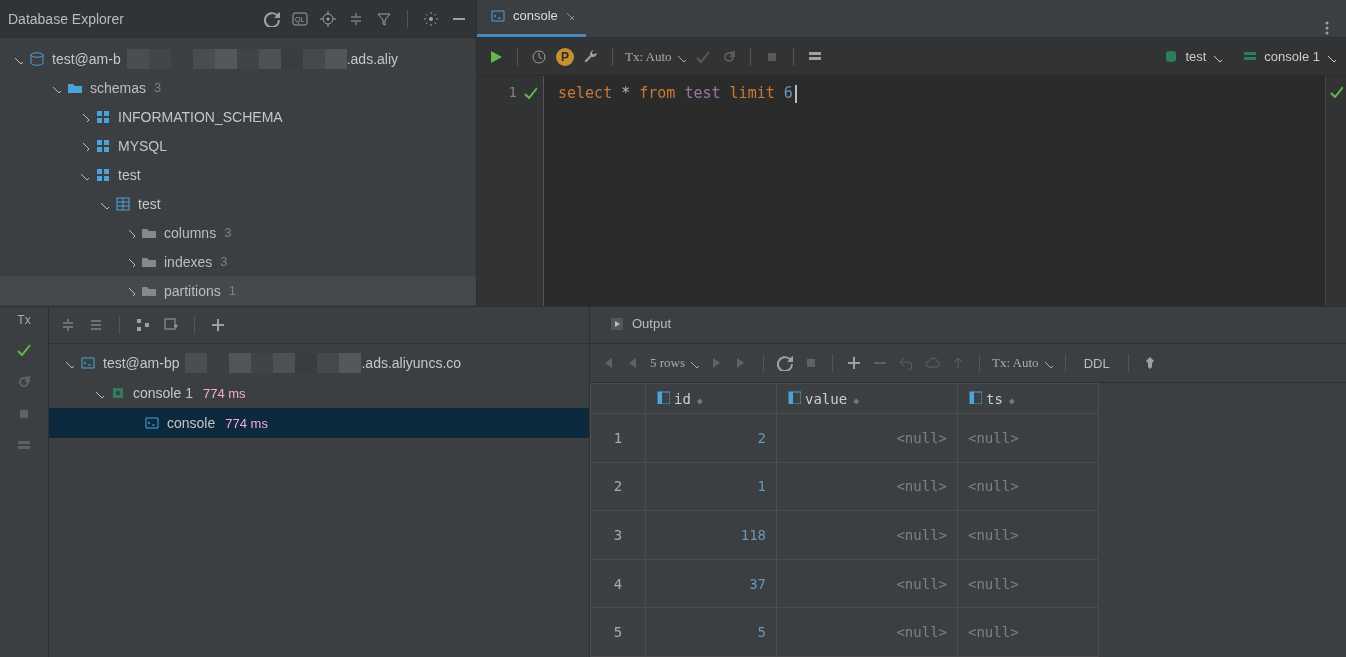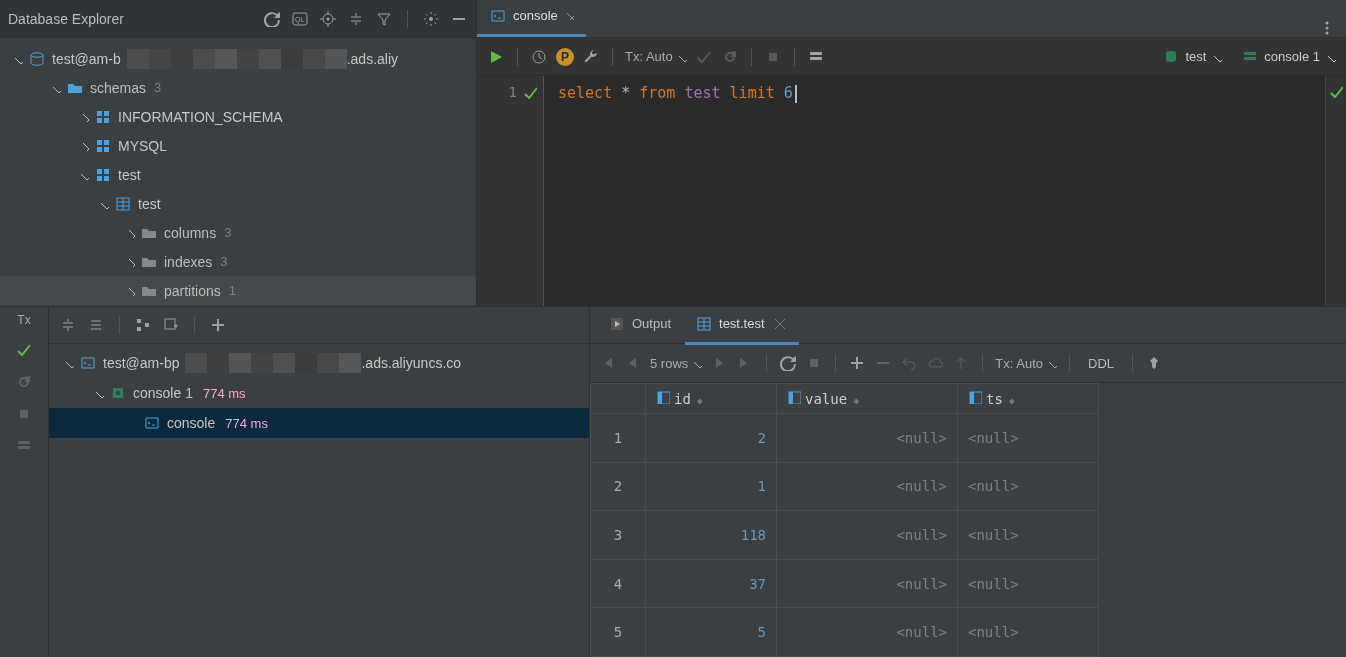--- a/index.html
+++ b/index.html
@@ -53,21 +53,21 @@
   .bpx{width:22px;}
   .right{flex:1;display:flex;flex-direction:column;background:var(--bg2);border-left:1px solid #2d2f30;}
   .tabbar{height:37px;display:flex;align-items:flex-end;background:var(--bg);border-bottom:1px solid #2d2f30;}
   .tab{display:flex;align-items:center;gap:6px;padding:0 12px;height:37px;border-top:2px solid transparent;border-bottom:3px solid transparent;color:#bbb;}
   .tab.active{border-bottom-color:var(--tab-underline);color:#dcdcdc;background:#3c3f41;}
   .tab .close{opacity:.5;font-size:12px;}
   .tab-spacer{flex:1;}
   .ed-tools{height:37px;display:flex;align-items:center;gap:8px;padding:0 10px;background:var(--bg3);border-bottom:1px solid #2b2b2b;}
   .run{color:#5fba4a;}
   .circle-p{width:18px;height:18px;border-radius:50%;background:#c78f2d;color:#2b2b2b;display:inline-flex;align-items:center;justify-content:center;font-weight:bold;font-size:12px;}
-  .txlbl{color:#aaa;font-size:13px;display:flex;align-items:center;gap:4px;}
+  .txlbl{color:#aaa;font-size:13px;display:flex;align-items:center;gap:4px;font-family:Liberation Serif, serif;}
   .flex-spacer{flex:1;}
   .chip{display:flex;align-items:center;gap:6px;color:#ccc;}
   .editor-wrap{display:flex;flex:1;background:var(--bg2);position:relative;}
   .gutter{width:60px;background:var(--gutter);display:flex;flex-direction:column;align-items:flex-end;padding:8px 6px 0 0;gap:6px;}
   .gline{display:flex;align-items:center;gap:6px;color:#808080;font-family:Consolas,monospace;font-size:14px;}
   .vrule{width:1px;background:#555;margin-right:8px;margin-top:0;}
   .code{flex:1;padding:8px 10px 0 6px;font-family:Consolas,monospace;font-size:15px;}
   .code .kw{color:var(--keyword);}
   .code .star{color:var(--star);}
   .code .id{color:var(--ident);}
@@ -683,33 +683,20 @@
 
       <div class="svc-right">
         <div class="svc-tabs">
           <div class="svc-tab">
             <span class="ico">
                 <svg>
                   <use href="#i-play-box"></use>
                 </svg>
               </span>
             <span>Output</span>
-          </div>
-          <div class="svc-tab active">
-            <span class="ico">
-                <svg>
-                  <use href="#i-table"></use>
-                </svg>
-              </span>
-            <span>test.test</span>
-            <span class="ico" style="opacity:.6">
-                <svg width="10" height="10">
-                  <use href="#i-x"></use>
-                </svg>
-              </span>
           </div>
         </div>
 
         <div class="grid-tools">
           <span class="ico disabled">
               <svg>
                 <use href="#i-first"></use>
               </svg>
             </span>
           <span class="ico disabled">

